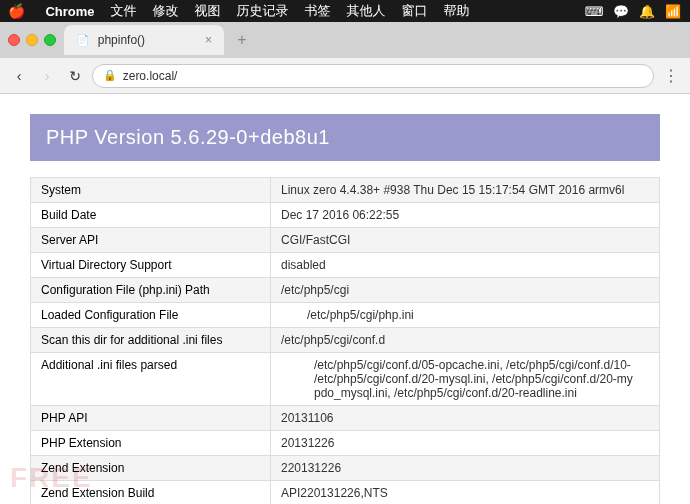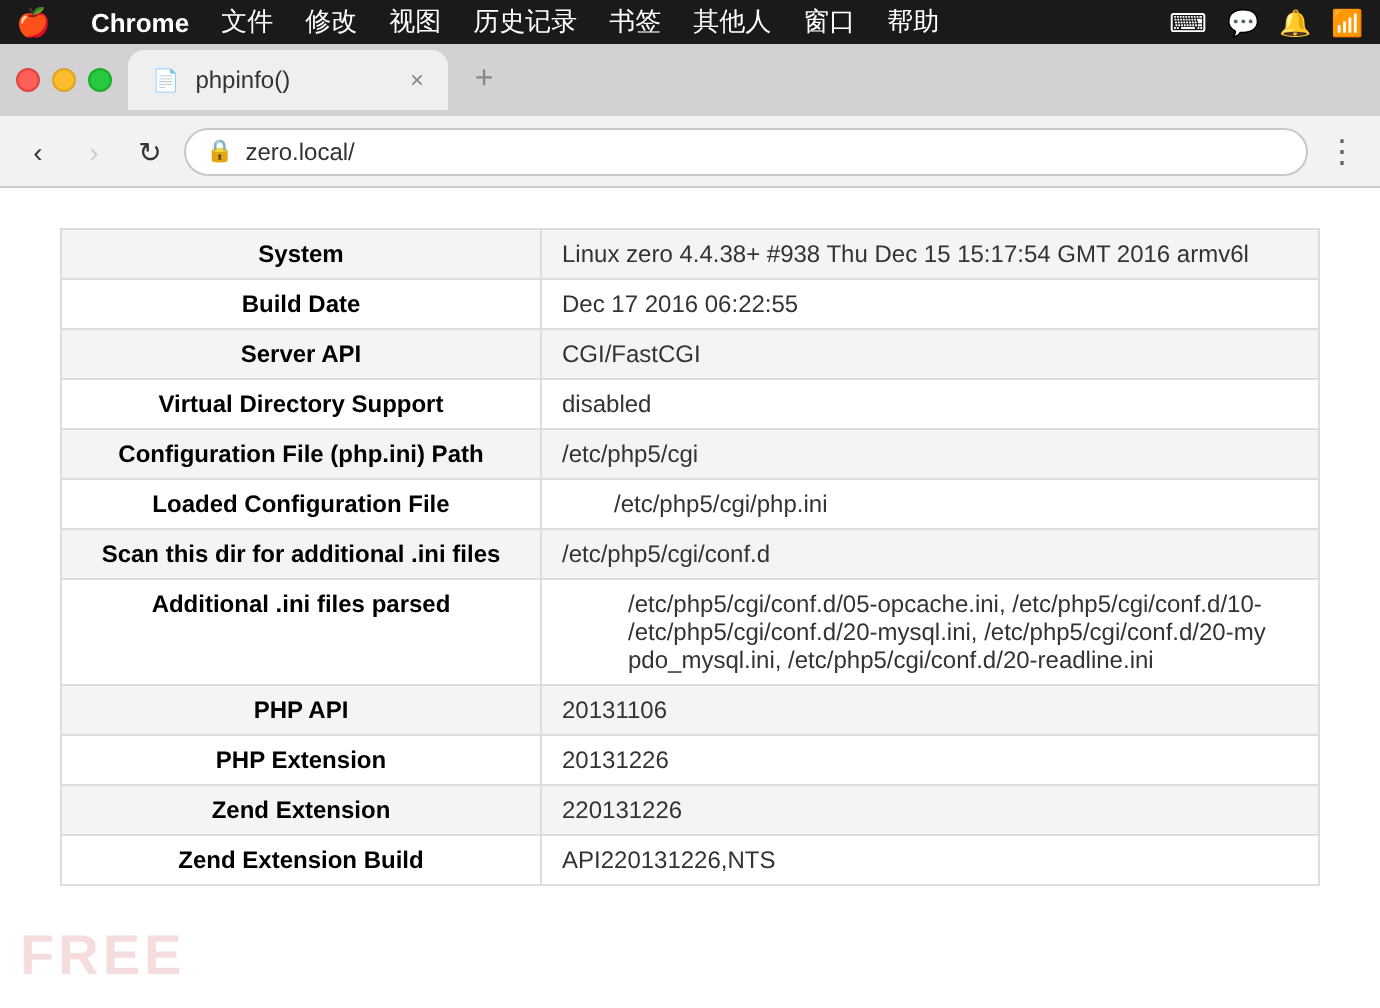--- a/index.html
+++ b/index.html
@@ -136,23 +136,22 @@
     .phpinfo-table tr:nth-child(even) td {
       background: #ffffff;
     }
     .phpinfo-table td {
       padding: 5px 10px;
       border: 1px solid #ddd;
       vertical-align: top;
     }
     .phpinfo-table td:first-child {
       width: 240px;
-      font-weight: 700;
+      font-weight: 400;
       color: #000;
-      text-align: center;
     }
     .phpinfo-table td:last-child {
       color: #333;
       word-break: break-all;
     }
 
     
     .watermark {
       position: fixed;
       bottom: 10px;
@@ -212,20 +211,23 @@
     <div class="address-bar">
       <span class="address-lock">🔒</span>
       <span>zero.local/</span>
     </div>
     <div style="width:22px;height:22px;display:flex;align-items:center;justify-content:center;color:#666;font-size:16px;">⋮</div>
   </div>
 
   <div class="content-area">
     <div class="phpinfo-container">
 
+      <div class="phpinfo-header">
+        <h1>PHP Version 5.6.29-0+deb8u1</h1>
+      </div>
 
       <table class="phpinfo-table">
         <tbody id="phpinfo-tbody">
         <tr>
               <td>System</td>
               <td style="white-space: pre-wrap;">Linux zero 4.4.38+ #938 Thu Dec 15 15:17:54 GMT 2016 armv6l</td>
             </tr>
             <tr>
               <td>Build Date</td>
               <td style="white-space: pre-wrap;">Dec 17 2016 06:22:55</td>

